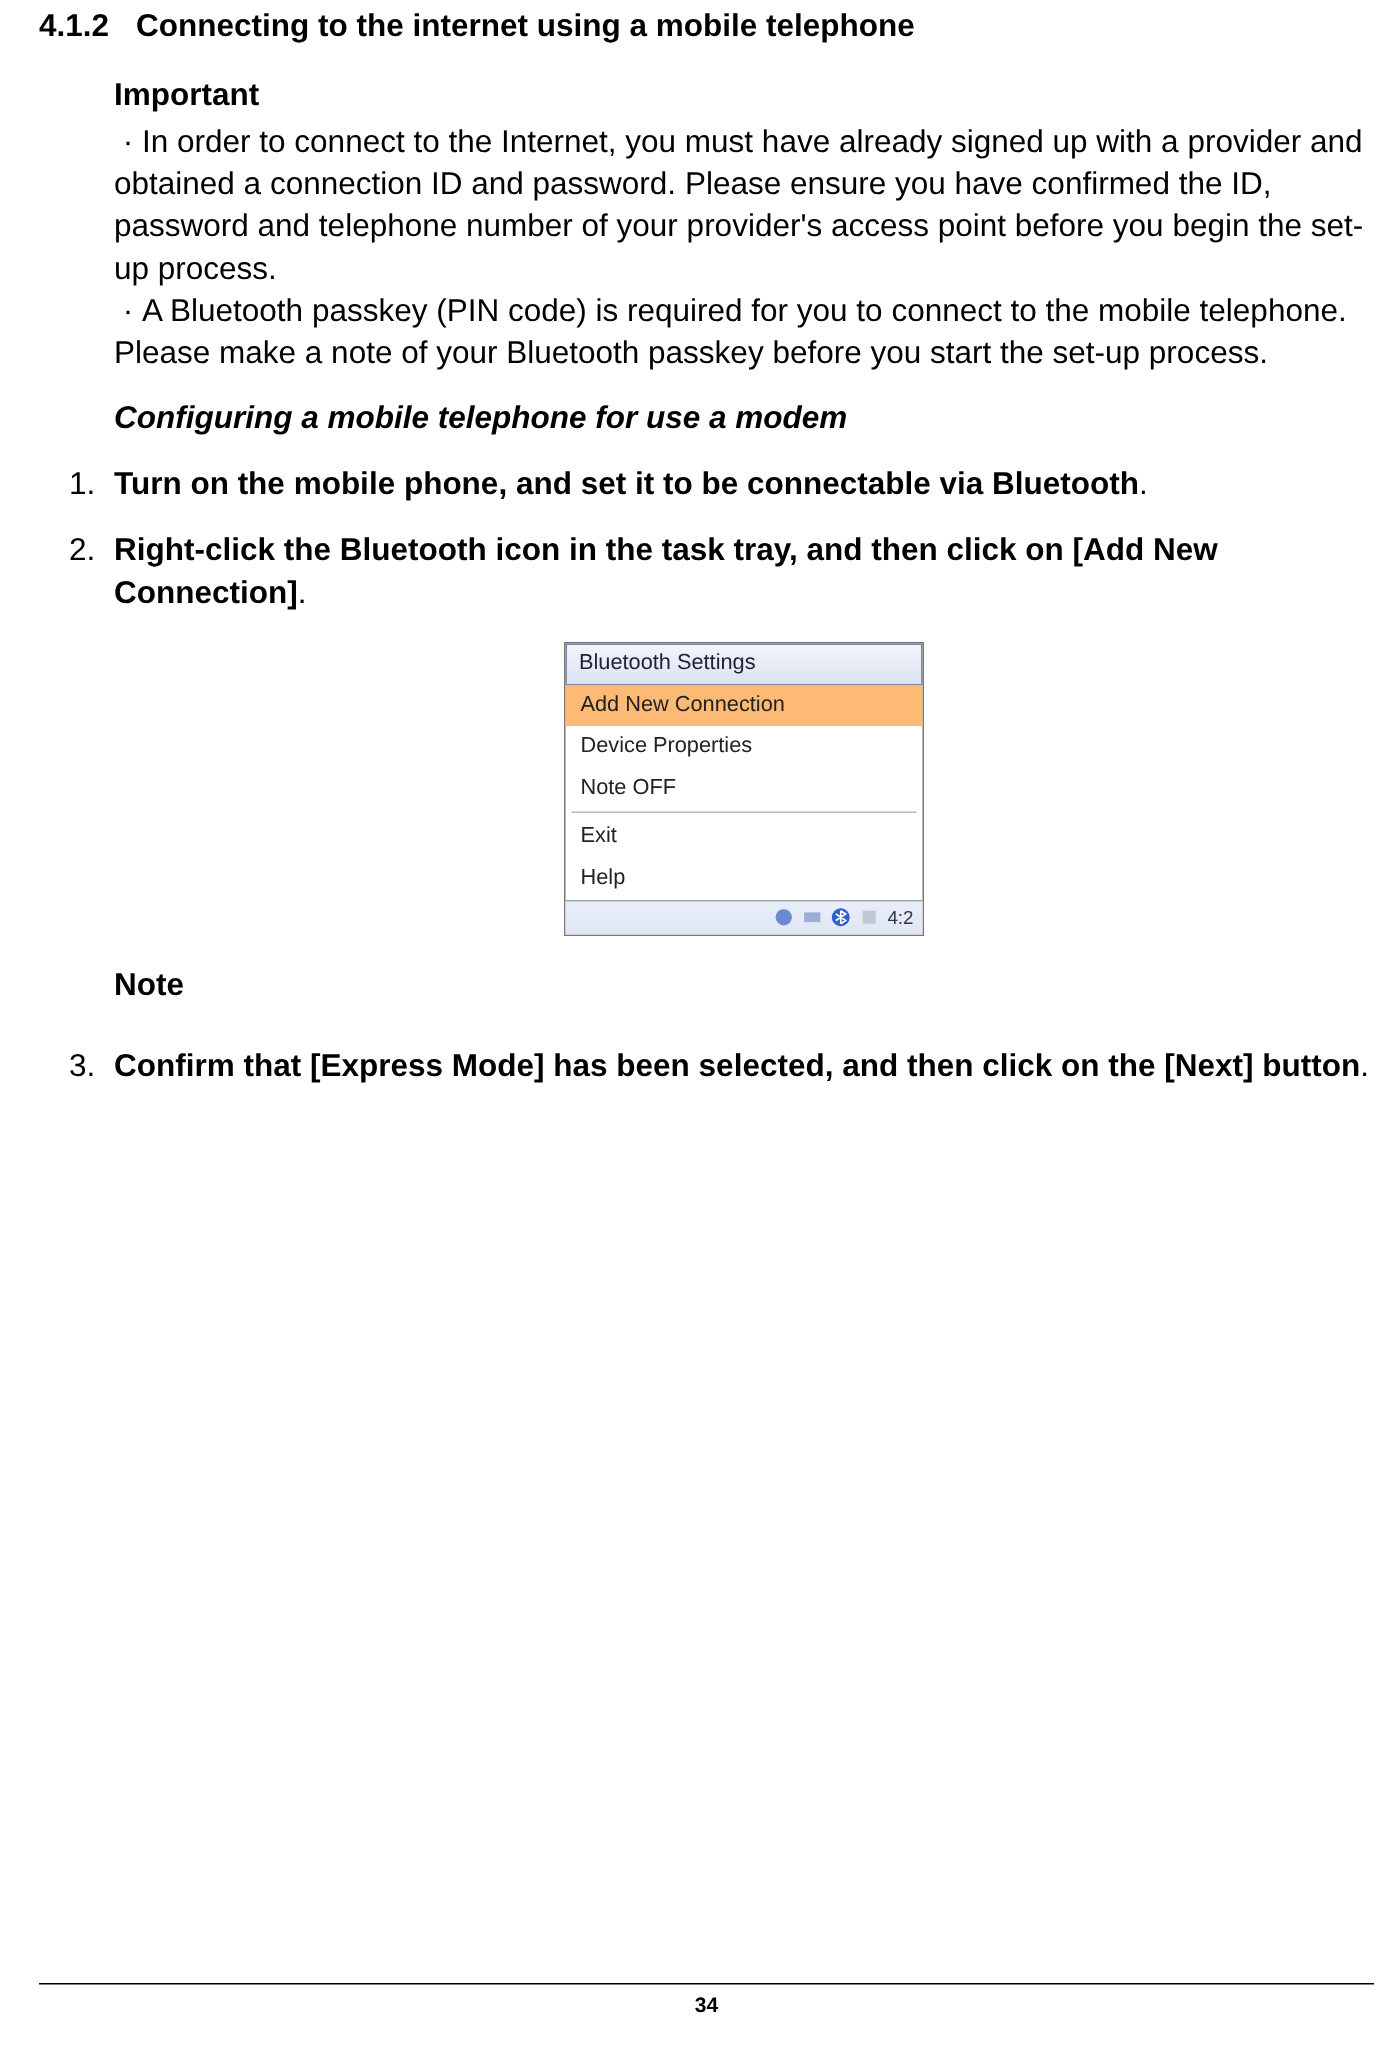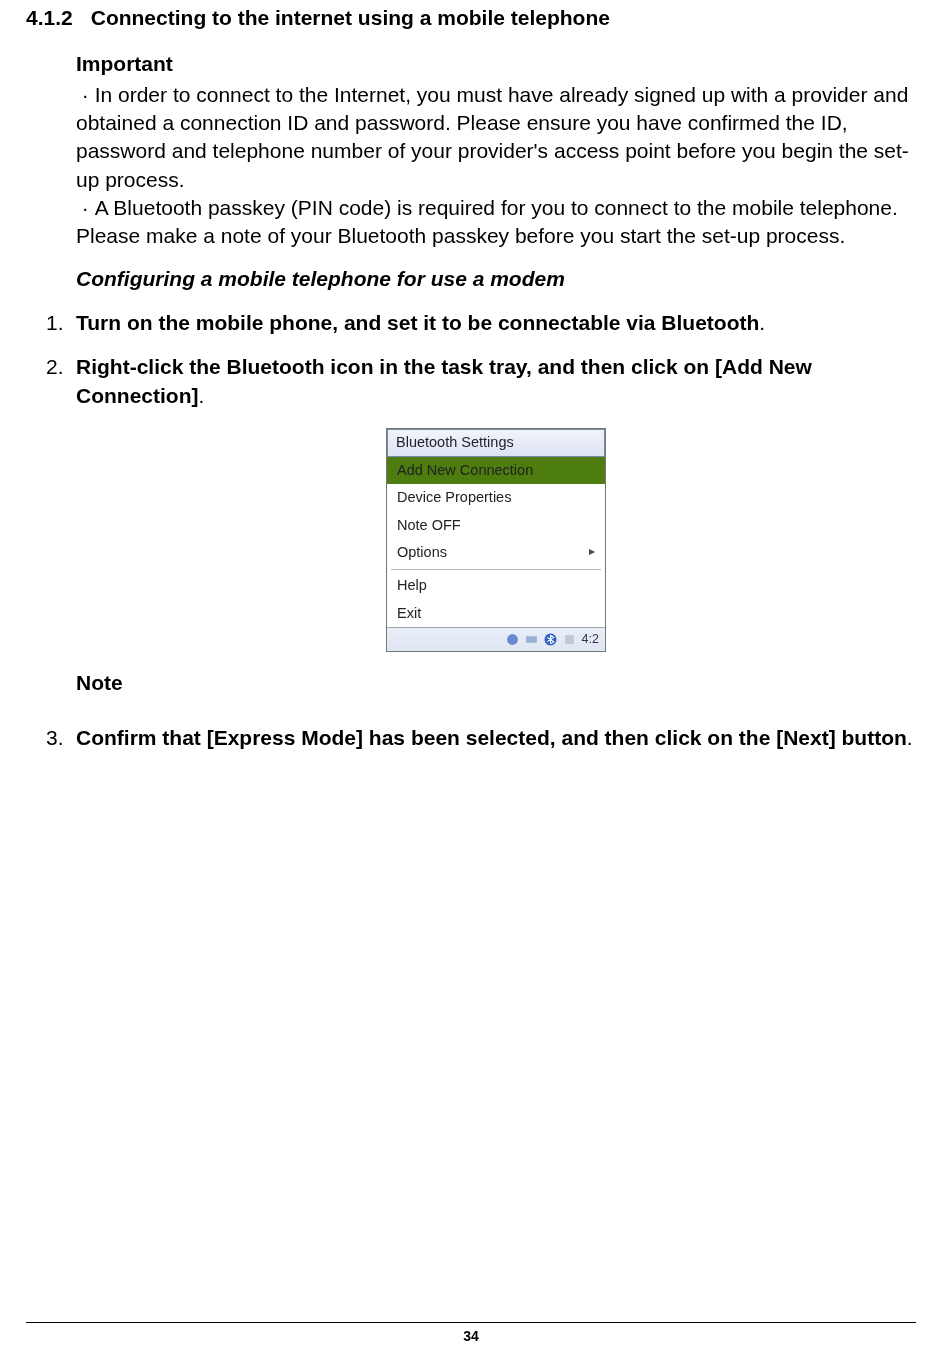--- a/index.html
+++ b/index.html
@@ -60,42 +60,42 @@
     }
     .ordered-list > li .list-text-bold {
       font-weight: bold;
     }
     .screenshot-wrap {
       text-align: center;
       margin: 18px 0 16px 0;
     }
     .context-menu-ss {
       display: inline-block;
-      width: 220px;
+      width: 240px;
       border: 1px solid #777;
       font-size: 14.5px;
       font-family: Tahoma, Arial, sans-serif;
       color: #222;
       text-align: left;
       background: #fff;
       filter: blur(0.3px);
     }
     .cm-header {
       border: 1px solid #7a8aa8;
       background: linear-gradient(#f2f4fa, #dbe3f2);
       padding: 3px 8px;
       color: #223;
       font-weight: normal;
     }
     .cm-item {
       padding: 4px 10px;
       border-bottom: 0;
     }
     .cm-item.highlight {
-      background: #4d7c0f;
+      background: #fdba74;
     }
     .cm-sep {
       height: 1px;
       background: #bcbcbc;
       margin: 2px 4px;
     }
     .cm-options {
       position: relative;
     }
     .cm-options::after {
@@ -174,24 +174,23 @@
   <li>
     <span class="list-num">2.</span>
     <span class="list-text-bold">Right-click the Bluetooth icon in the task tray, and then click on [Add New Connection]</span><span>.</span>
 
     <div class="screenshot-wrap">
       <div class="context-menu-ss">
         <div class="cm-header">Bluetooth Settings</div>
         <div class="cm-item highlight">Add New Connection</div>
         <div class="cm-item">Device Properties</div>
         <div class="cm-item">Note OFF</div>
-        <div class="cm-item cm-options">Options</div>
         <div class="cm-sep"></div>
+        <div class="cm-item">Exit</div>
         <div class="cm-item">Help</div>
-        <div class="cm-item">Exit</div>
         <div class="cm-tray">
           <span class="tray-icon">
             <svg viewBox="0 0 12 12">
                 <circle cx="6" cy="6" r="5" fill="#6a8ad0"></circle>
               </svg>
           </span>
           <span class="tray-icon">
             <svg viewBox="0 0 12 12">
                 <rect x="1" y="3" width="10" height="6" fill="#9aaed4"></rect>
               </svg>

